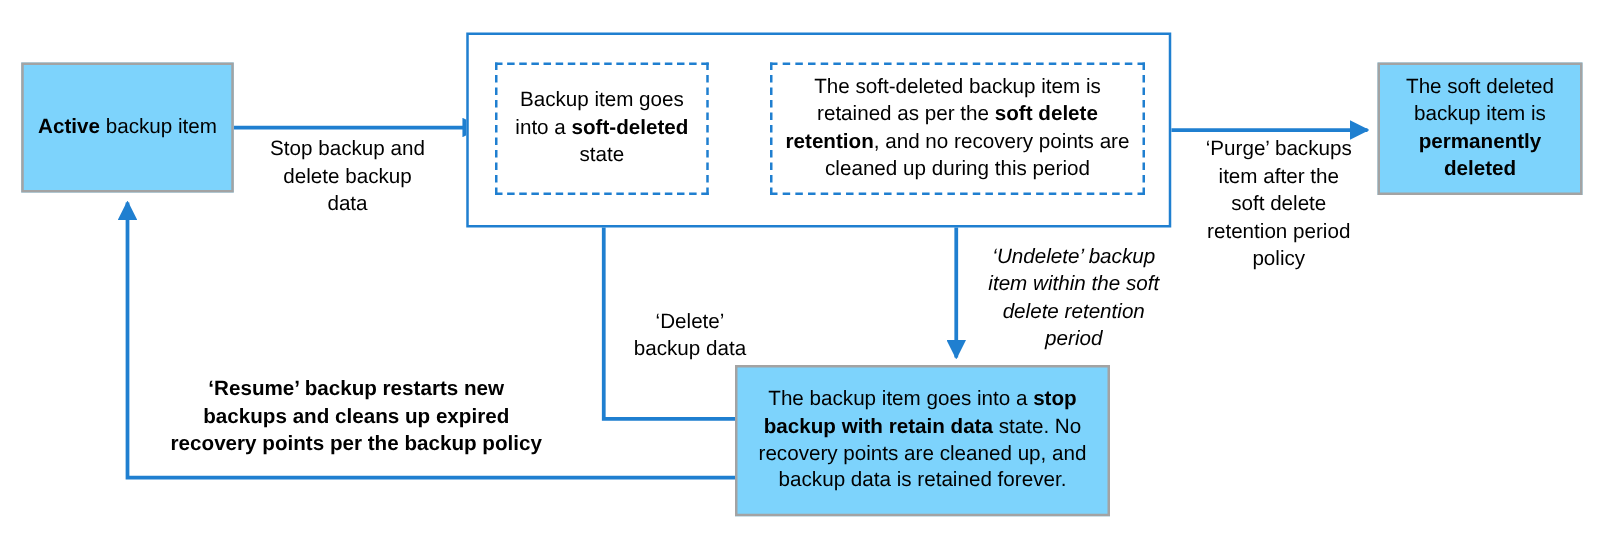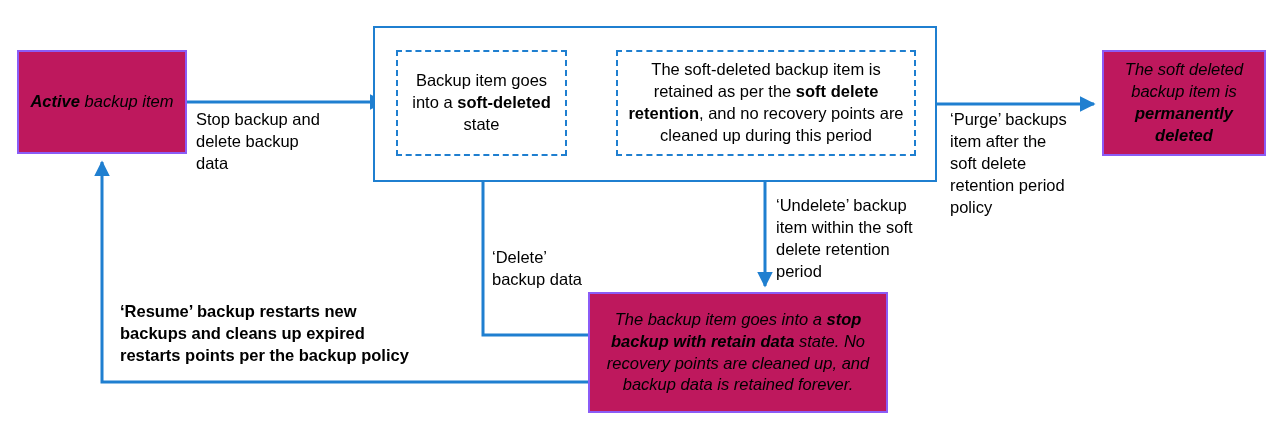--- a/index.html
+++ b/index.html
@@ -31,55 +31,55 @@
     box-sizing: border-box;
     display: flex;
     align-items: center;
     justify-content: center;
     text-align: center;
     color: #000000;
     line-height: 1.33;
     font-size: 16.5px;
   }
   .node-solid {
-    border: 2px solid #8b5cf6;
-    background: #be185d;
-    font-style: italic;
+    border: 2px solid #a3a3a3;
+    background: #7dd3fc;
   }
   .node-dashed {
     border: 2px dashed #1f7fd0;
     background: #ffffff;
   }
   .node-group {
     border: 2px solid #1f7fd0;
     background: #ffffff;
   }
   .node-inner {
     padding: 0 10px;
   }
   .label {
     position: absolute;
+    text-align: center;
     color: #000000;
     font-size: 16.5px;
     line-height: 1.34;
   }
   b { font-weight: bold; }
 
   
   #node-active        { left: 17px;   top: 50px;  width: 170px; height: 104px; }
   #group-softdelete   { left: 373px;  top: 26px;  width: 564px; height: 156px; }
   #node-softdeleted   { left: 396px;  top: 50px;  width: 171px; height: 106px; }
   #node-retention     { left: 616px;  top: 50px;  width: 300px; height: 106px; }
   #node-permanently   { left: 1102px; top: 50px;  width: 164px; height: 106px; }
   #node-retaindata    { left: 588px;  top: 292px; width: 300px; height: 121px; }
 
   
   #label-stop-delete  { left: 196px; top: 108px; width: 164px; }
   #label-purge        { left: 950px; top: 108px; width: 146px; }
-  #label-undelete     { left: 776px; top: 194px; width: 166px; }
+  #label-undelete     { left: 776px; top: 194px; width: 166px; font-style: italic; }
   #label-delete       { left: 492px; top: 246px; width: 120px; }
   #label-resume       { left: 120px; top: 300px; width: 330px; font-weight: bold; }
 </style>
 </head>
 <body>
 
 <div id="diagram-root">
 
   <svg id="wires" viewBox="0 0 1280 434" width="1280" height="434" xmlns="http://www.w3.org/2000/svg">
     <defs>
@@ -157,16 +157,16 @@
   </div>
 
   <div class="label" id="label-delete">
     <div>‘Delete’</div>
     <div>backup data</div>
   </div>
 
   <div class="label" id="label-resume">
     <div>‘Resume’ backup restarts new</div>
     <div>backups and cleans up expired</div>
-    <div>restarts points per the backup policy</div>
+    <div>recovery points per the backup policy</div>
   </div>
 
 </div>
 
 </body></html>

